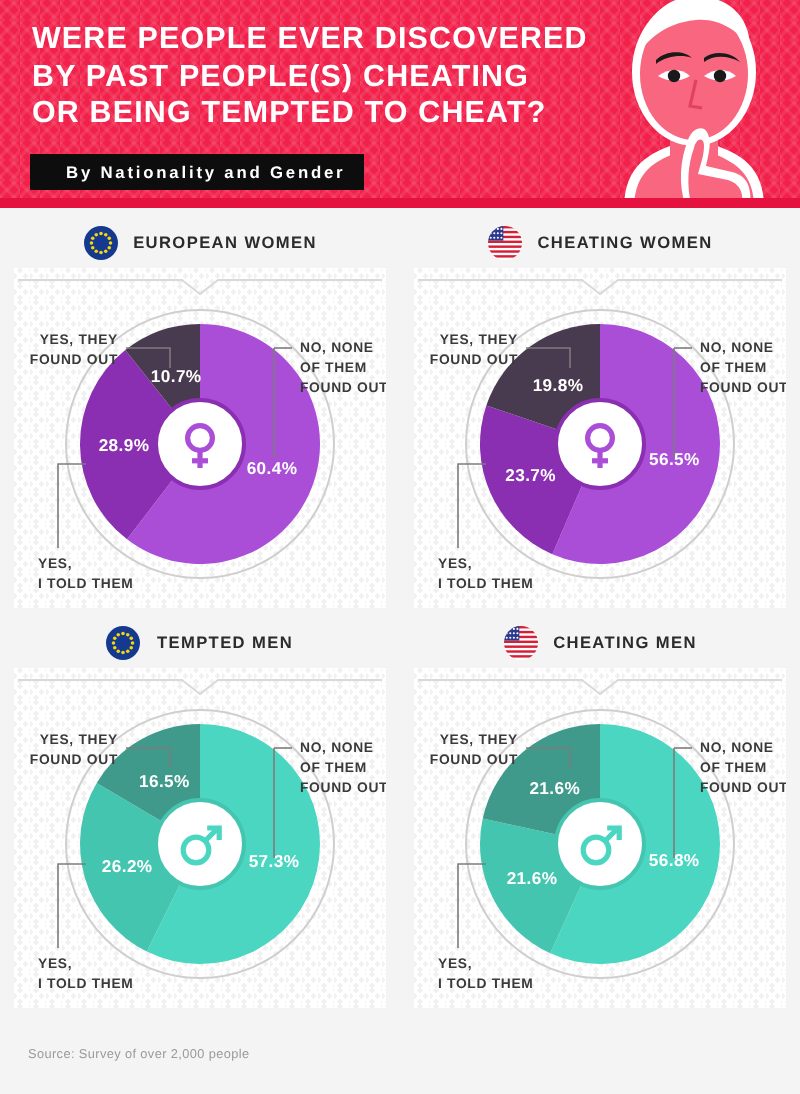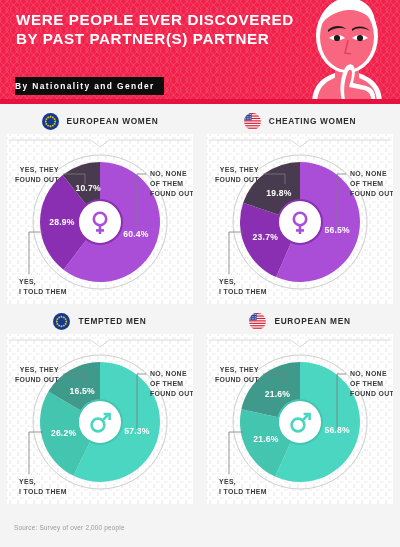--- a/index.html
+++ b/index.html
@@ -34,21 +34,21 @@
     position: absolute; left: 16px; top: 11px; width: 290px;
     color: #ffffff;
     font-size: 15.2px; line-height: 18.6px;
     font-weight: bold; letter-spacing: .6px;
   }
   .title div { white-space: nowrap; }
   .subtitle-badge {
     position: absolute; left: 15px; top: 77px;
     background: #0d0d0d; color: #ffffff;
     font-size: 8.4px; font-weight: bold; letter-spacing: 1.4px;
-    padding: 4px 9px 4px 0;
+    padding: 4px 9px 4px 18px;
   }
 
   
   .portrait { position: absolute; right: 0; top: 0; width: 118px; height: 104px; }
 
   
   .charts { position: absolute; left: 0; top: 104px; width: 400px; }
   .row { display: flex; width: 400px; text-align: right; }
   .cell { width: 200px; position: relative; }
 
@@ -87,21 +87,22 @@
 </head>
 <body>
 
 <div id="page">
 
   <div class="header">
     <div class="chevrons"></div>
 
     <div class="title">
       <div>WERE PEOPLE EVER DISCOVERED</div>
-      <div>BY PAST PARTNER(S) PARTNER</div>
+      <div>BY PAST PEOPLE(S) CHEATING</div>
+      <div>OR BEING TEMPTED TO CHEAT?</div>
     </div>
 
     <div class="subtitle-badge">By Nationality and Gender</div>
 
     <svg class="portrait" viewBox="0 0 118 104">
       <defs>
         <clipPath id="pclip">
             <rect x="0" y="0" width="118" height="104"></rect>
           </clipPath>
       </defs>
@@ -333,21 +334,21 @@
                   <circle cx="1.6" cy="4.3" r=".62" fill="#fff"></circle>
                   <circle cx="3.7" cy="4.3" r=".62" fill="#fff"></circle>
                   <circle cx="5.800000000000001" cy="4.3" r=".62" fill="#fff"></circle>
                   <circle cx="7.9" cy="4.3" r=".62" fill="#fff"></circle>
                   <circle cx="1.6" cy="6.9" r=".62" fill="#fff"></circle>
                   <circle cx="3.7" cy="6.9" r=".62" fill="#fff"></circle>
                   <circle cx="5.800000000000001" cy="6.9" r=".62" fill="#fff"></circle>
                   <circle cx="7.9" cy="6.9" r=".62" fill="#fff"></circle>
                 </g>
               </svg></span>
-          <span class="cell-title">EUROPEAN MEN</span>
+          <span class="cell-title">CHEATING MEN</span>
         </div>
         <div class="panel">
           <div class="zig"></div>
           <svg class="art" width="186" height="170" viewBox="0 0 186 170" id="chart3">
               <path d="M 2 6 L 84 6 L 93 13 L 102 6 L 184 6" fill="none" stroke="#d9d9d9" stroke-width="1"></path>
               <circle cx="93" cy="88" r="67" fill="none" stroke="#cfcfcf" stroke-width="1"></circle>
               <path d="M 93 88 L 93.00 28.00 A 60 60 0 1 1 68.14 142.61 Z" fill="#4ad6c0"></path>
               <path d="M 93 88 L 68.14 142.61 A 60 60 0 0 1 34.36 75.28 Z" fill="#44c5b0"></path>
               <path d="M 93 88 L 34.36 75.28 A 60 60 0 0 1 93.00 28.00 Z" fill="#3f9a8b"></path>
               <circle cx="93" cy="88" r="22" fill="#ffffff" stroke="#44c5b0" stroke-width="2"></circle>

